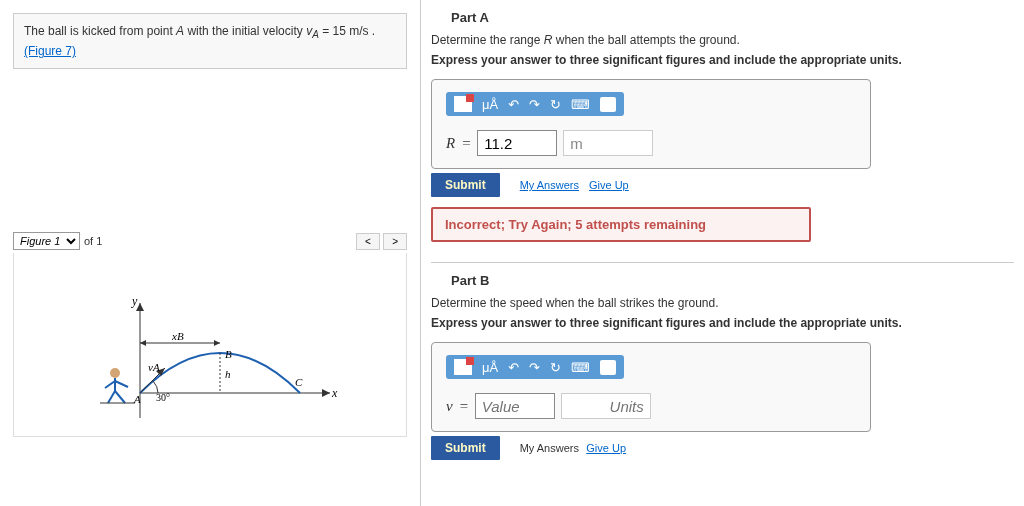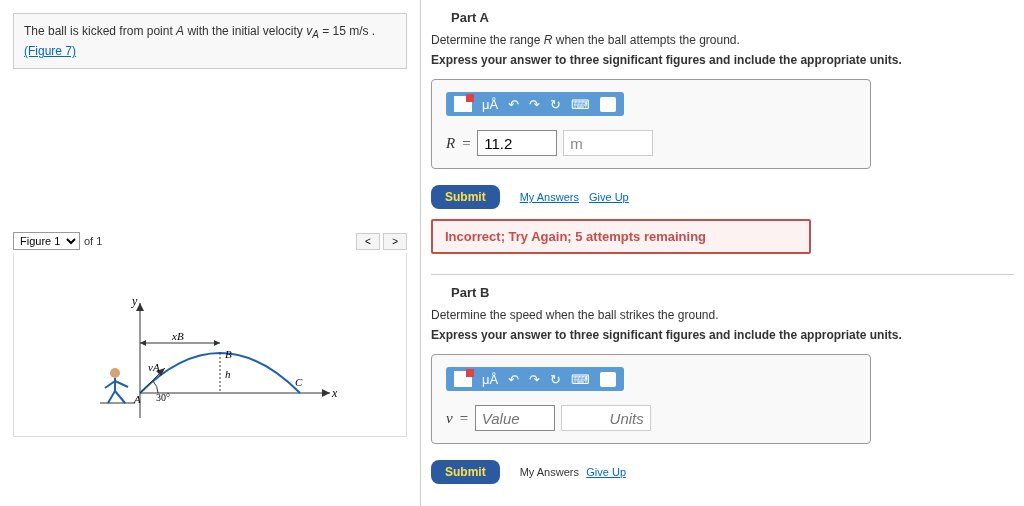--- a/index.html
+++ b/index.html
@@ -4,41 +4,41 @@
 <style>
 * { box-sizing: border-box; margin: 0; padding: 0; }
 body { font-family: Arial, Helvetica, sans-serif; font-size: 12px; color: #333; background: #fff; }
 .container { display: flex; width: 1024px; height: 506px; }
 .left-col { width: 420px; padding: 8px; }
 .right-col { flex: 1; padding: 0 10px; border-left: 1px solid #ccc; }
 .problem-box { border: 1px solid #ccc; background: #f8f8f8; padding: 8px 10px; margin: 5px; font-size: 12px; line-height: 1.5; }
 .figure-link { color: #0066cc; text-decoration: underline; cursor: pointer; }
 .figure-panel { margin: 5px; margin-top: 160px; }
 .figure-header { display: flex; align-items: center; gap: 4px; padding: 3px 0; }
-.figure-select { border: 1px solid #999; font-size: 11px; padding: 1px 2px; background: #fff; }
+.figure-select { border: 1px solid #999; font-size: 11px; padding: 1px 2px; background: #fff; font-style: italic; }
 .of-text { font-size: 11px; }
 .nav-btns { margin-left: auto; }
 .nav-btn { border: 1px solid #ccc; background: #f5f5f5; padding: 2px 8px; font-size: 10px; cursor: pointer; }
 .figure-img { border: 1px solid #ddd; border-top: none; padding: 20px 10px 10px 10px; text-align: center; }
 .part-section { margin-bottom: 20px; }
 .part-title { font-weight: bold; font-size: 13px; margin: 10px 0 8px 0; padding-left: 20px; }
 .part-prompt { font-size: 12px; margin-bottom: 6px; }
 .part-instruct { font-size: 12px; font-weight: bold; margin-bottom: 12px; }
-.answer-box { border: 1px solid #999; border-radius: 4px; background: #f9f9f9; padding: 12px 14px; width: 440px; margin-bottom: 16px; }
+.answer-box { border: 1px solid #999; border-radius: 4px; background: #f9f9f9; padding: 12px 14px; width: 440px; margin-bottom: 4px; }
 .toolbar { background: #5a9bd5; border-radius: 3px; padding: 4px 8px; display: inline-flex; align-items: center; gap: 10px; margin-bottom: 14px; }
 .toolbar span { color: #fff; font-size: 13px; cursor: pointer; }
 .toolbar .tb-icon { width: 18px; height: 16px; background: #fff; display: inline-block; position: relative; }
 .toolbar .tb-icon::after { content: ""; position: absolute; right: -2px; top: -2px; width: 8px; height: 8px; background: #d44; }
 .answer-row { display: flex; align-items: center; gap: 6px; font-style: italic; font-family: 'Times New Roman', serif; font-size: 15px; }
 .answer-row .var { font-style: italic; }
 .val-input { width: 80px; height: 26px; border: 1px solid #888; font-size: 15px; padding: 2px 6px; font-family: Arial; font-style: normal; }
 .unit-input { width: 90px; height: 26px; border: 1px solid #ccc; font-size: 15px; padding: 2px 6px; font-family: Arial; font-style: normal; color: #888; background: #fff; }
 .placeholder-text { color: #bbb; }
 .submit-row { display: flex; align-items: center; gap: 20px; margin-top: 2px; }
-.submit-btn { background: #2c5aa0; color: #fde047; border: none; padding: 5px 14px; font-size: 12px; font-weight: bold; cursor: pointer; border-radius: 8px; }
+.submit-btn { background: #2c5aa0; color: #fef9c3; border: none; padding: 5px 14px; font-size: 12px; font-weight: bold; cursor: pointer; border-radius: 1px; }
 .link { color: #0066cc; text-decoration: underline; font-size: 11px; cursor: pointer; }
 .link-plain { color: #333; font-size: 11px; margin-right: 4px; }
 .feedback { border: 2px solid #c0504d; background: #fdf2f2; color: #c0504d; font-weight: bold; padding: 8px 12px; border-radius: 2px; width: 380px; font-size: 13px; }
 .hr { border: none; border-top: 1px solid #ccc; margin: 16px 0 8px 0; }
 .tb-q { background:#fff; color:#5a9bd5; border-radius:2px; padding:0 4px; font-weight:bold; font-style: normal; }
 svg text { font-family: 'Times New Roman', serif; }
 </style>
 </head>
 <body>
 

